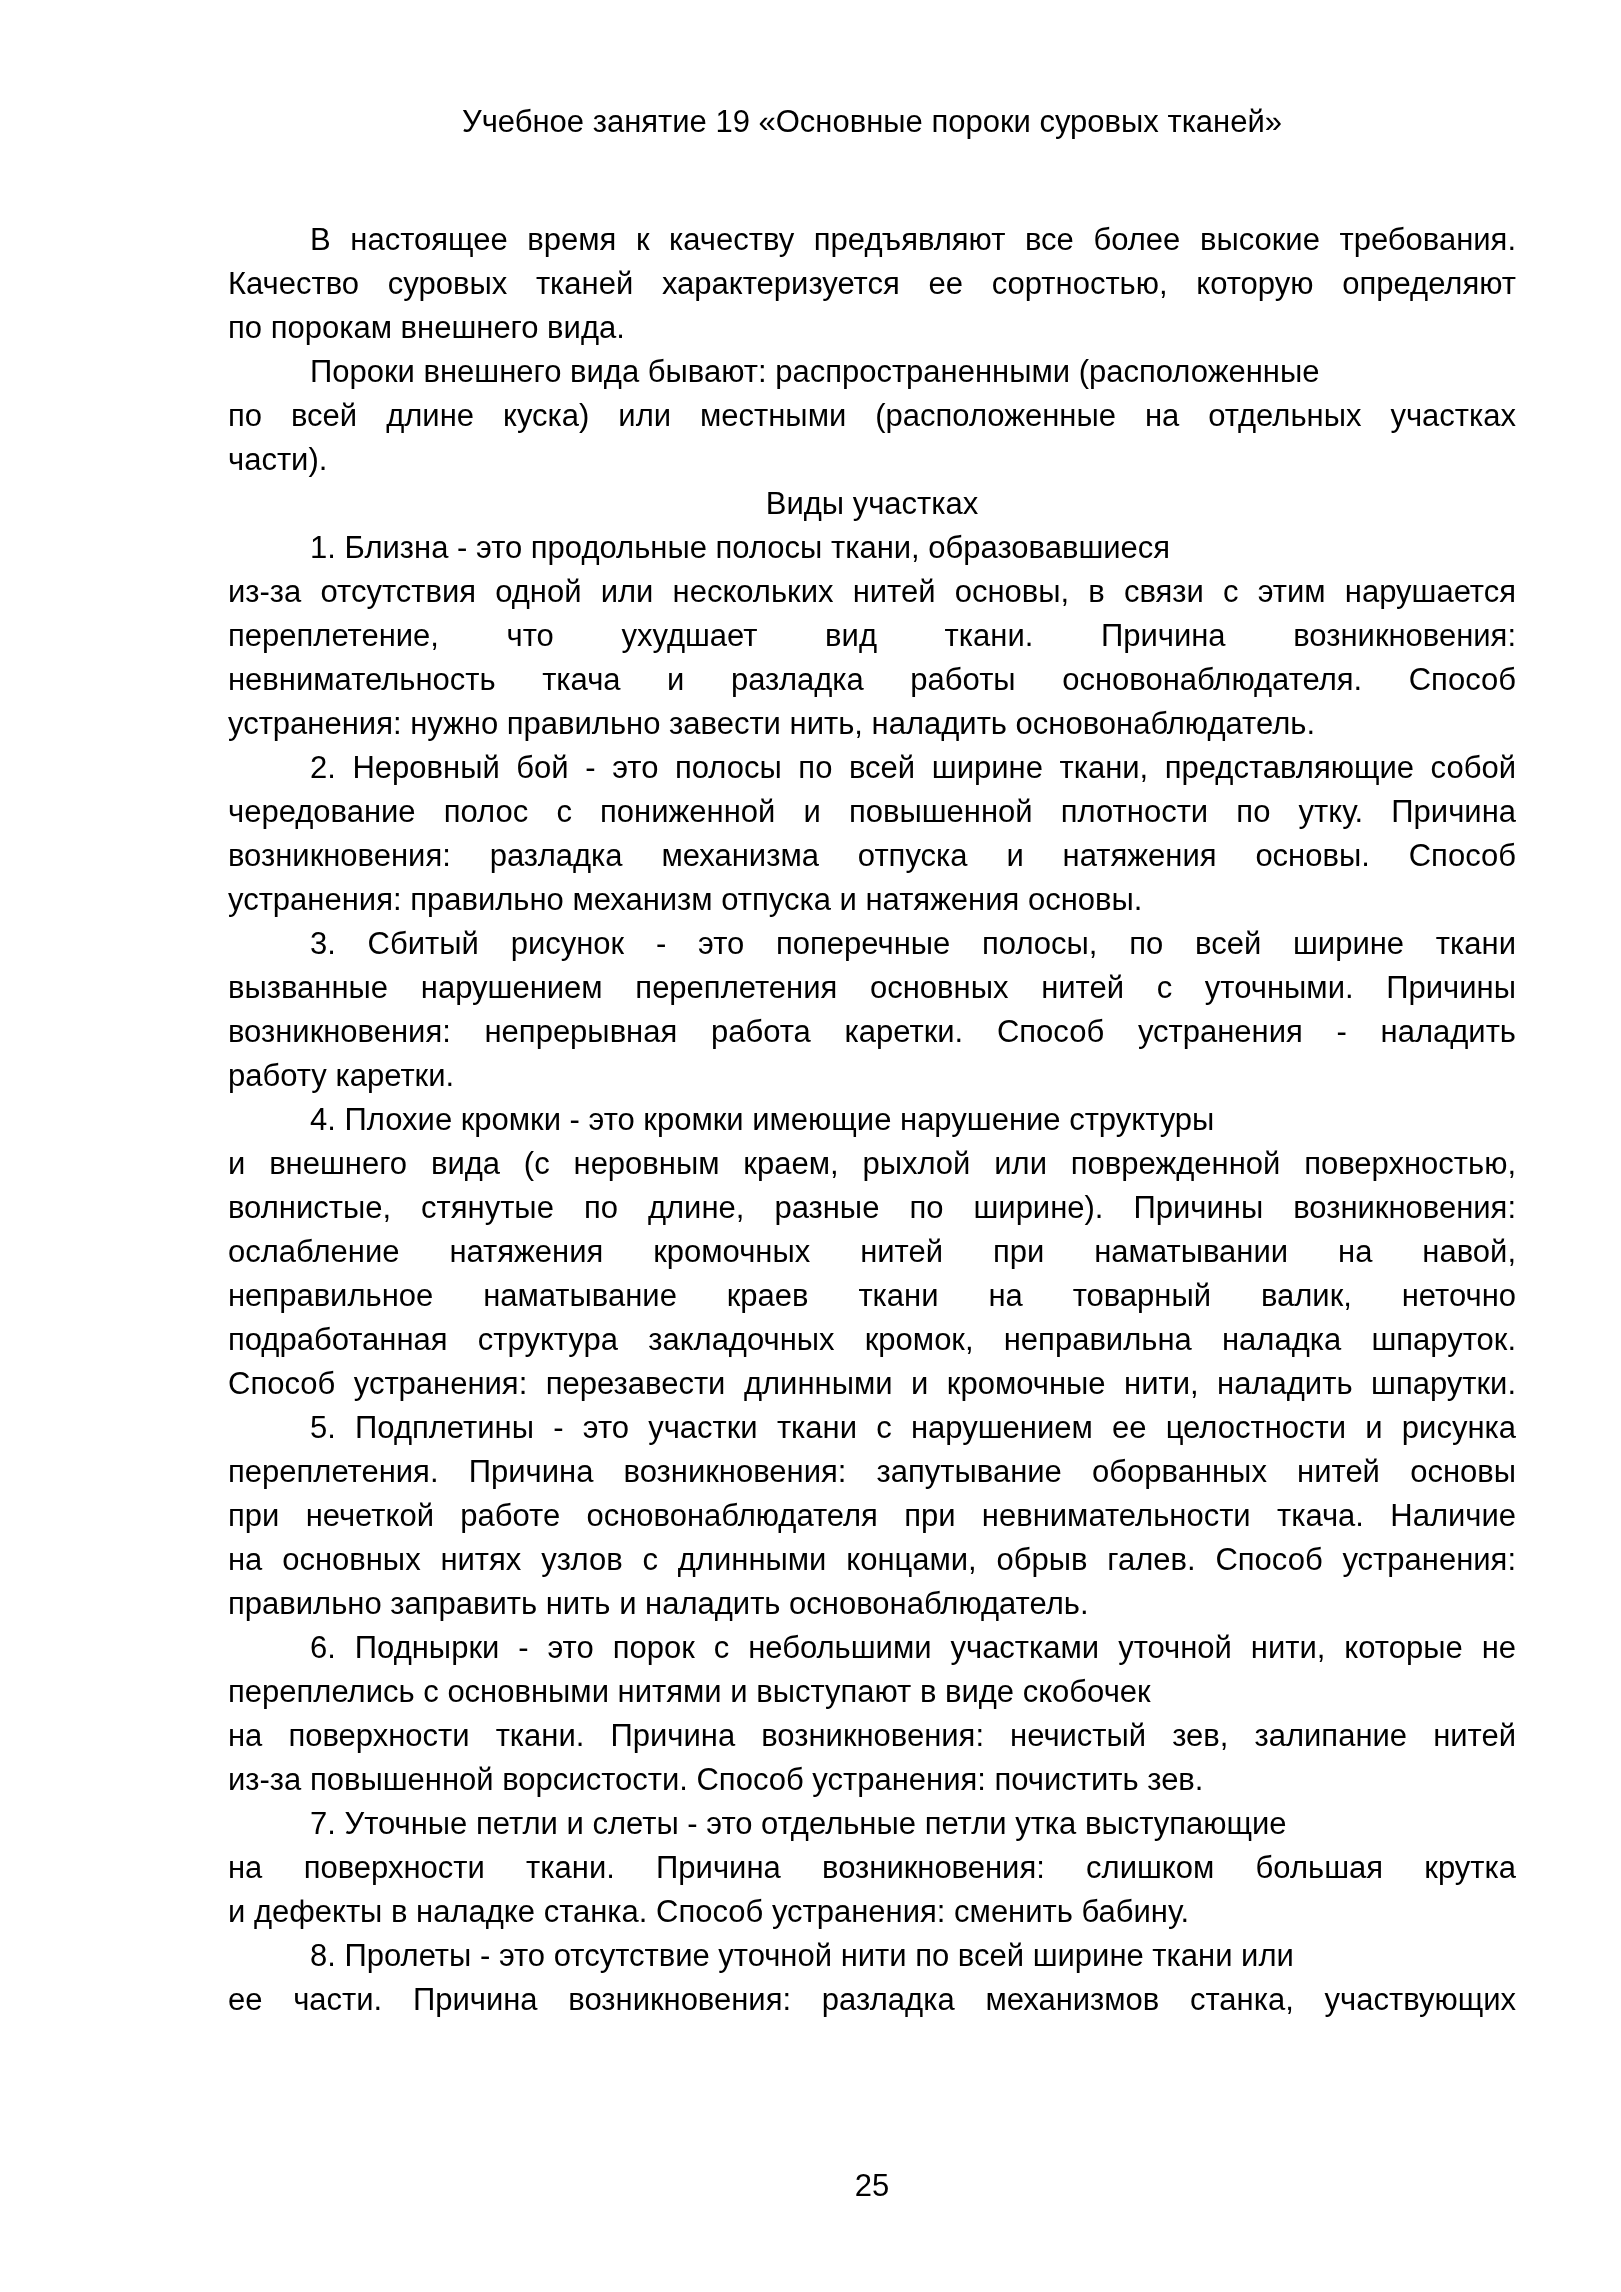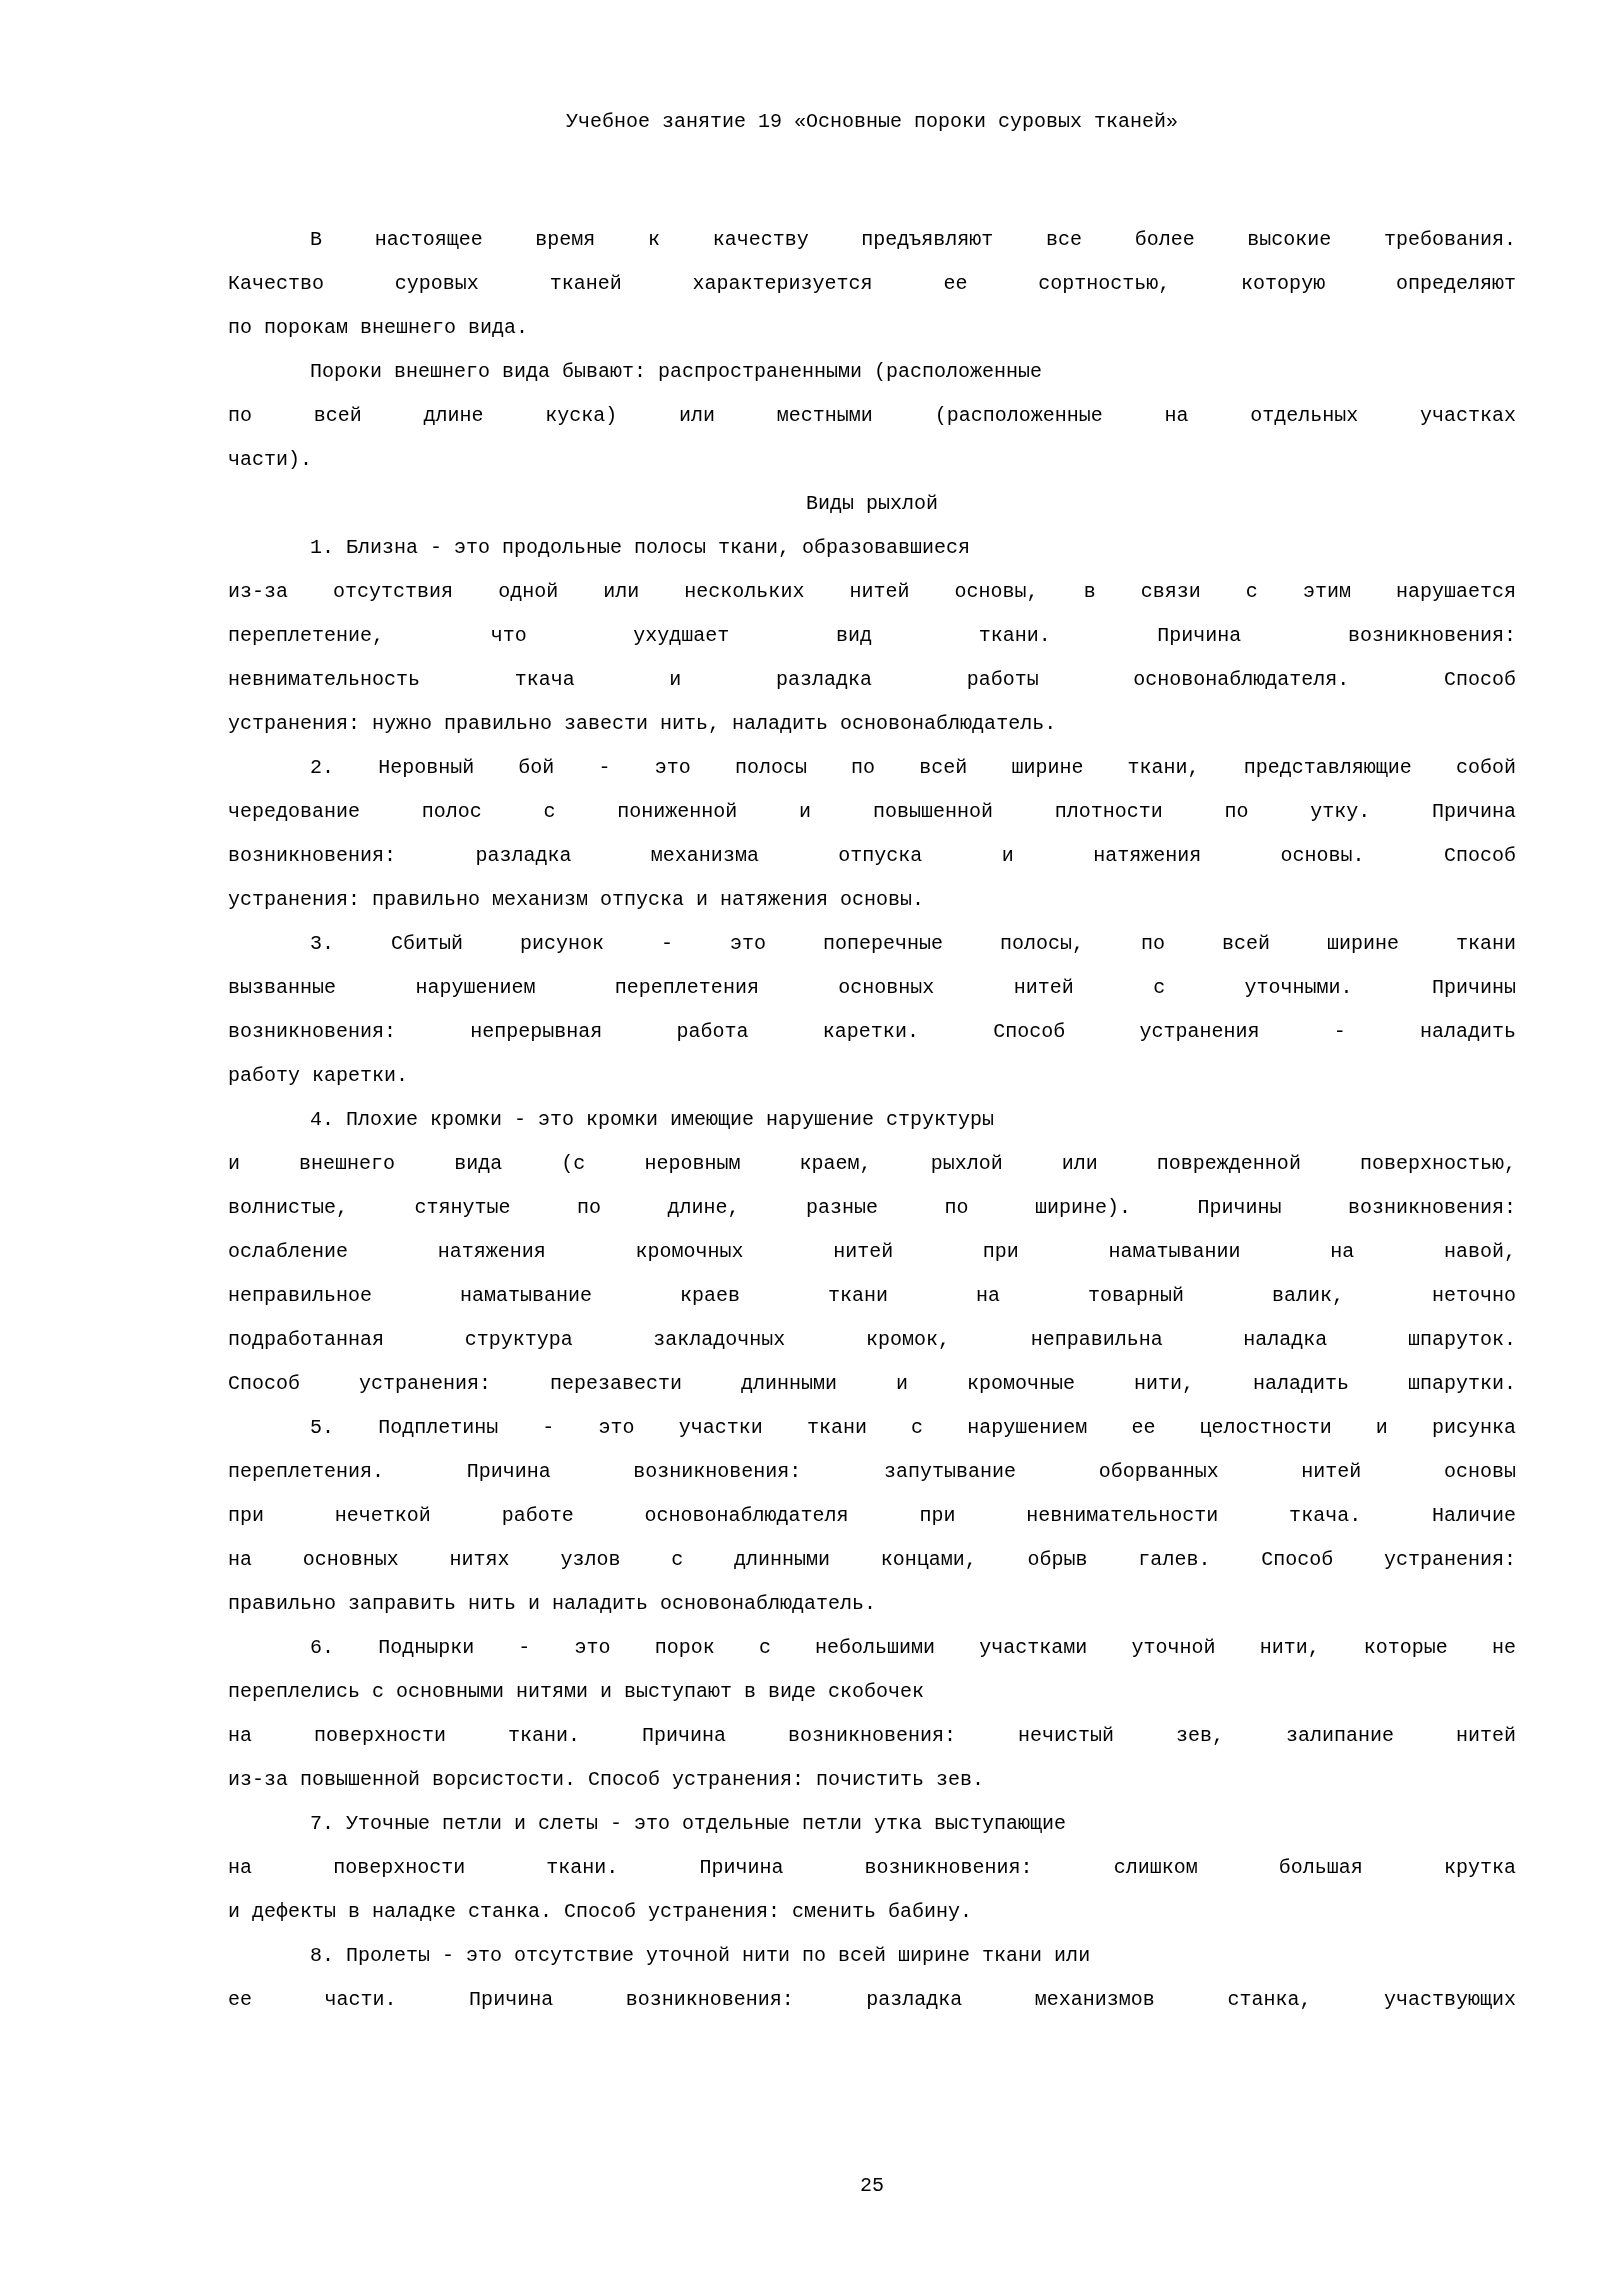--- a/index.html
+++ b/index.html
@@ -7,22 +7,22 @@
     padding: 0;
     background: #e8e8e8;
   }
   .page {
     position: relative;
     width: 1621px;
     height: 2293px;
     margin: 0 auto;
     background: #ffffff;
     color: #000000;
-    font-family: Liberation Mono, monospace;
-    font-size: 20px;
+    font-family: Liberation Sans, sans-serif;
+    font-size: 31px;
     overflow: hidden;
   }
   .doc-title {
     position: absolute;
     top: 100px;
     left: 228px;
     width: 1288px;
     height: 44px;
     line-height: 44px;
     text-align: center;
@@ -75,21 +75,21 @@
   <div class="doc-title">Учебное занятие 19 «Основные пороки суровых тканей»</div>
 
   <div class="doc-body">
 
   <div class="line align-justify indent">В настоящее время к качеству предъявляют все более высокие требования.</div>
       <div class="line align-justify">Качество суровых тканей характеризуется ее сортностью, которую определяют</div>
       <div class="line align-left">по порокам внешнего вида.</div>
       <div class="line align-left indent">Пороки внешнего вида бывают: распространенными (расположенные</div>
       <div class="line align-justify">по всей длине куска) или местными (расположенные на отдельных участках</div>
       <div class="line align-left">части).</div>
-      <div class="line align-center">Виды рыхлой</div>
+      <div class="line align-center">Виды участках</div>
       <div class="line align-left indent">1. Близна - это продольные полосы ткани, образовавшиеся</div>
       <div class="line align-justify">из-за отсутствия одной или нескольких нитей основы, в связи с этим нарушается</div>
       <div class="line align-justify">переплетение, что ухудшает вид ткани. Причина возникновения:</div>
       <div class="line align-justify">невнимательность ткача и разладка работы основонаблюдателя. Способ</div>
       <div class="line align-left">устранения: нужно правильно завести нить, наладить основонаблюдатель.</div>
       <div class="line align-justify indent">2. Неровный бой - это полосы по всей ширине ткани, представляющие собой</div>
       <div class="line align-justify">чередование полос с пониженной и повышенной плотности по утку. Причина</div>
       <div class="line align-justify">возникновения: разладка механизма отпуска и натяжения основы. Способ</div>
       <div class="line align-left">устранения: правильно механизм отпуска и натяжения основы.</div>
       <div class="line align-justify indent">3. Сбитый рисунок - это поперечные полосы, по всей ширине ткани</div>

